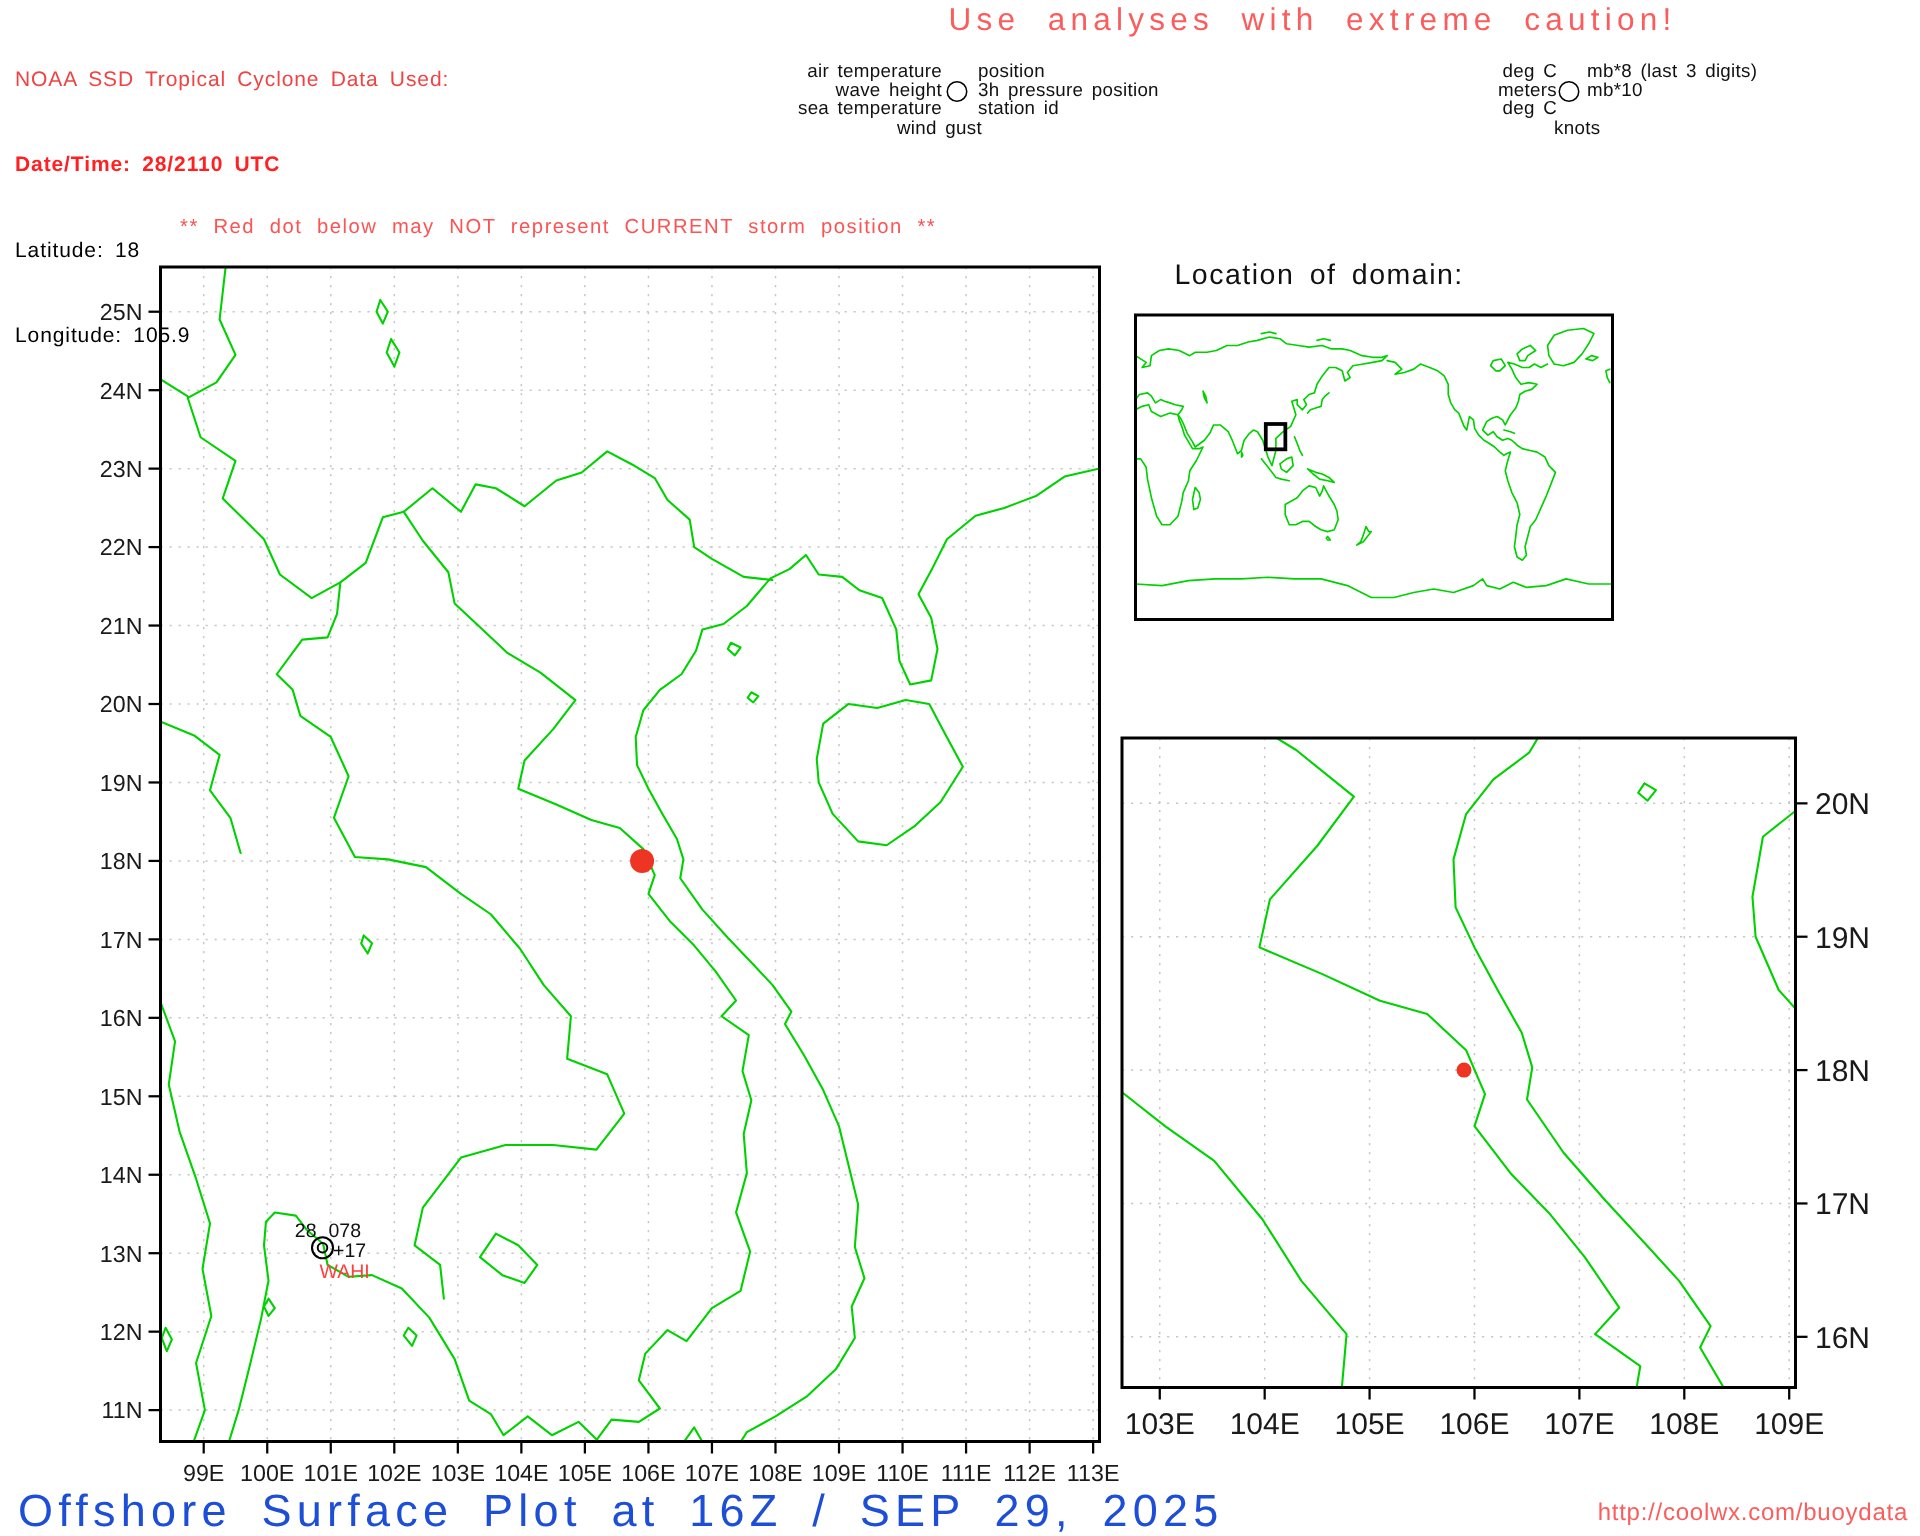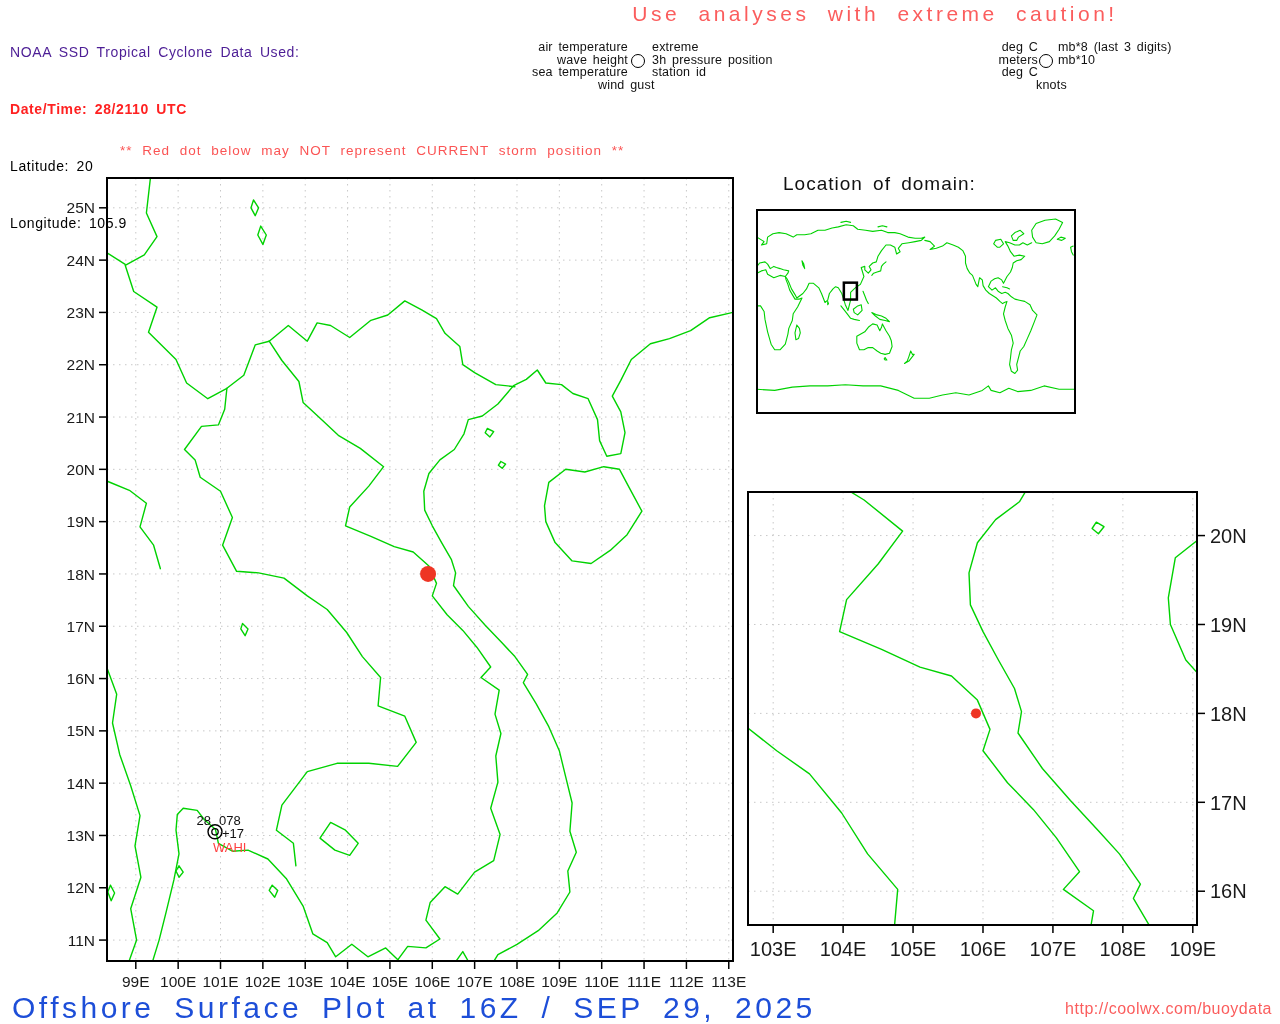--- a/index.html
+++ b/index.html
@@ -1,21 +1,21 @@
 <!DOCTYPE html>
 <html><head>
 <meta charset="utf-8">
 <style>
   html,body{margin:0;padding:0;background:#fff;}
   .page{position:relative;width:1280px;height:1024px;background:#ffffff;overflow:hidden;
         font-family:"Liberation Sans",sans-serif;color:#000;}
   .abs{position:absolute;}
   
   .hdr{left:10px;top:5px;font-size:14px;line-height:19px;letter-spacing:.6px;word-spacing:3px;white-space:pre;}
-  .hdr .salmon{color:#4c1d95;}
+  .hdr .salmon{color:#ef4444;}
   .hdr .boldred{color:#ff2121;font-weight:bold;}
   
   .caution{left:605px;top:2px;width:540px;text-align:center;font-size:21px;color:#fb5d5d;
            letter-spacing:3.5px;word-spacing:9px;white-space:nowrap;}
   
   .leg{font-size:12.5px;line-height:12.5px;letter-spacing:.2px;word-spacing:2px;color:#111;}
   .leg-left{text-align:right;}
   .leg-circle{width:12px;height:12px;border:1.5px solid #000;border-radius:50%;background:#fff;}
   
   .warning{left:120px;top:143px;width:600px;text-align:left;font-size:13.5px;color:#fb5454;
@@ -36,34 +36,34 @@
   .axis{fill:#1a1a1a;}
 </style>
 </head>
 <body>
 
 <div class="page">
 
   <div class="abs hdr">
     <div class="salmon">NOAA SSD Tropical Cyclone Data Used:</div>
     <div class="boldred">Date/Time: 28/2110 UTC</div>
-    <div>Latitude: 20</div>
+    <div>Latitude: 18</div>
     <div>Longitude: 105.9</div>
   </div>
 
   <div class="abs leg leg-left" style="left:430px;top:41px;width:198px;">
     <div>air temperature</div>
     <div>wave height</div>
     <div>sea temperature</div>
   </div>
 
   <div class="abs caution">Use analyses with extreme caution!</div>
   <div class="abs leg-circle" style="left:631px;top:54px;"></div>
   <div class="abs leg" style="left:652px;top:41px;">
-    <div>extreme</div>
+    <div>position</div>
     <div>3h pressure position</div>
     <div>station id</div>
   </div>
   <div class="abs leg" style="left:598px;top:79px;">wind gust</div>
 
   <div class="abs leg leg-left" style="left:900px;top:41px;width:138px;">
     <div>deg C</div>
     <div>meters</div>
     <div>deg C</div>
   </div>

